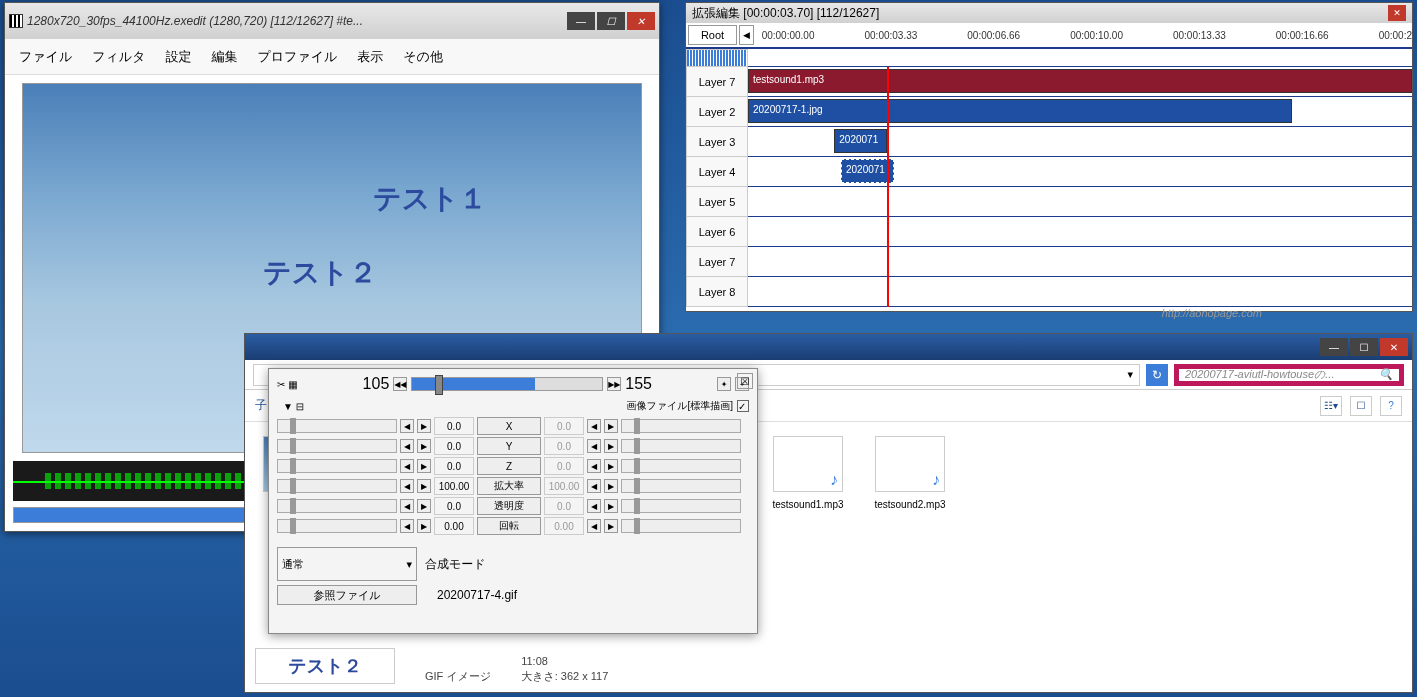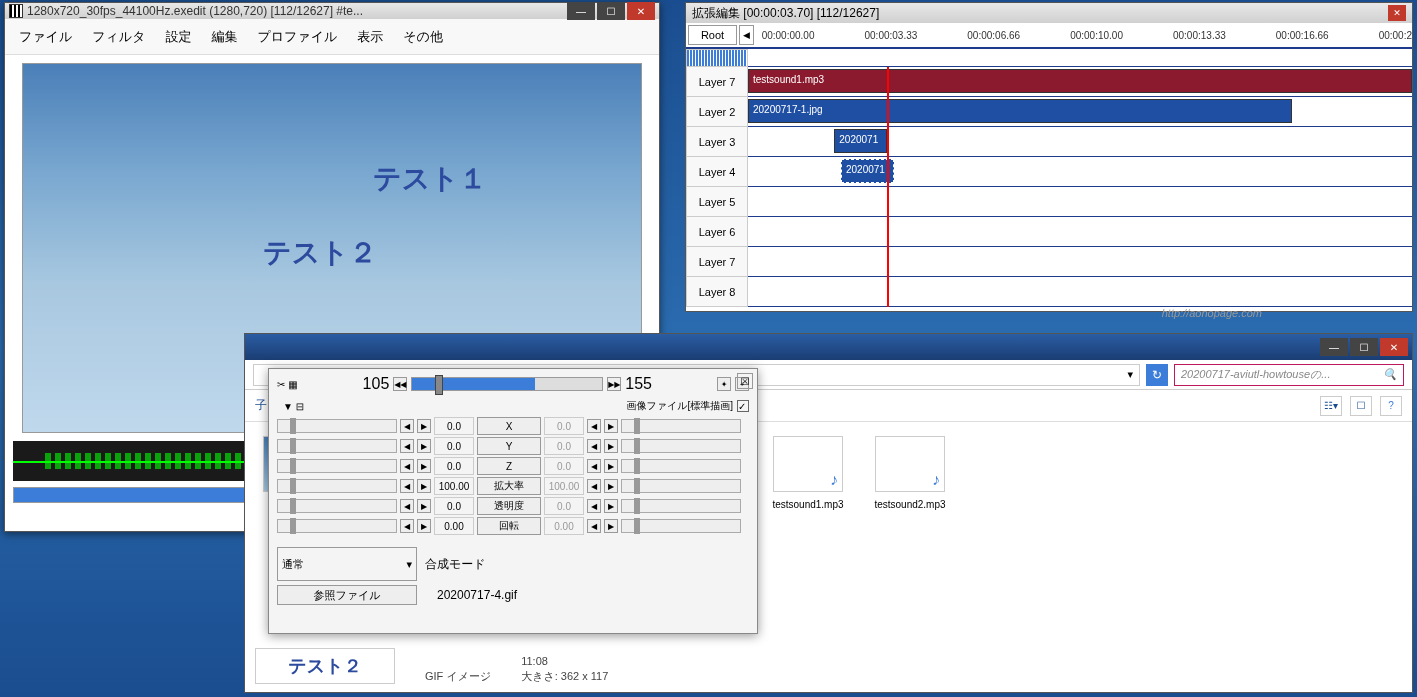--- a/index.html
+++ b/index.html
@@ -1,20 +1,20 @@
 <!DOCTYPE html>
 <html><head>
 <meta charset="utf-8">
 <style>
 * { margin: 0; padding: 0; box-sizing: border-box; font-family: "Meiryo", sans-serif; }
 body { background: linear-gradient(180deg, #1a4d8f 0%, #2b6cb0 50%, #1a4d8f 100%); width: 1417px; height: 697px; position: relative; overflow: hidden; font-size: 12px; }
 
 
 .preview-win { position: absolute; left: 4px; top: 2px; width: 656px; height: 530px; background: #fff; border: 1px solid #555; box-shadow: 0 2px 8px rgba(0,0,0,0.5); z-index: 1; }
-.titlebar { background: linear-gradient(180deg, #e8e8e8, #d0d0d0); height: 16px; display: flex; align-items: center; padding: 0 4px; font-size: 12px; color: #333; }
+.titlebar { background: linear-gradient(180deg, #e8e8e8, #d0d0d0); height: 36px; display: flex; align-items: center; padding: 0 4px; font-size: 12px; color: #333; font-style: italic; }
 .titlebar .film-icon { width: 14px; height: 14px; border: 1px solid #333; margin-right: 4px; background: repeating-linear-gradient(90deg, #000 0 2px, #fff 2px 4px); }
 .titlebar .title { flex: 1; overflow: hidden; white-space: nowrap; text-overflow: ellipsis; }
 .win-btns { display: flex; gap: 2px; }
 .win-btn { width: 28px; height: 18px; background: #444; color: #fff; display: flex; align-items: center; justify-content: center; font-size: 10px; cursor: pointer; }
 .win-btn.close { background: #c0392b; }
 .menubar { height: 36px; display: flex; align-items: center; gap: 8px; padding: 0 8px; font-size: 13px; background: #f8f8f8; border-bottom: 1px solid #ddd; }
 .menu-item { cursor: pointer; padding: 2px 6px; }
 .preview-area { width: 620px; height: 370px; margin: 8px auto; background: linear-gradient(180deg, #4a7fb8 0%, #7aa8d0 30%, #a8c8e0 60%, #c0d8ec 100%); position: relative; border: 1px solid #999; }
 .preview-text1 { position: absolute; top: 96px; left: 350px; color: #2c4a9e; font-size: 28px; font-weight: bold; }
 .preview-text2 { position: absolute; top: 170px; left: 240px; color: #2c4a9e; font-size: 28px; font-weight: bold; }
@@ -66,21 +66,21 @@
 .blend-select { width: 140px; height: 28px; border: 1px solid #999; font-size: 11px; padding: 16px 4px; display: flex; align-items: center; justify-content: space-between; cursor: pointer; }
 .ref-row { display: flex; align-items: center; gap: 20px; margin-top: 4px; }
 .ref-btn { width: 140px; height: 20px; border: 1px solid #999; display: flex; align-items: center; justify-content: center; font-size: 11px; cursor: pointer; background: #eee; }
 
 
 .explorer { position: absolute; left: 244px; bottom: 4px; right: 4px; height: 360px; background: #fff; border: 1px solid #555; z-index: 2; }
 .exp-title { height: 26px; background: linear-gradient(180deg, #2b5da3, #1a3d73); display: flex; justify-content: flex-end; align-items: center; padding: 0 4px; gap: 2px; }
 .exp-addr { height: 30px; border-bottom: 1px solid #ccc; display: flex; align-items: center; padding: 0 8px; gap: 6px; }
 .addr-input { flex: 1; border: 1px solid #ccc; height: 22px; display: flex; align-items: center; justify-content: flex-end; padding: 0 6px; font-size: 11px; cursor: pointer; }
 .refresh-btn { width: 22px; height: 22px; background: #3b7dd8; color: #fff; display: flex; align-items: center; justify-content: center; cursor: pointer; }
-.search-box { width: 230px; height: 22px; border: 1px solid #be185d; padding: 0 6px; font-size: 11px; color: #888; font-style: italic; display: flex; align-items: center; justify-content: space-between; }
+.search-box { width: 230px; height: 22px; border: 5px solid #be185d; padding: 0 6px; font-size: 11px; color: #888; font-style: italic; display: flex; align-items: center; justify-content: space-between; }
 .exp-toolbar { height: 32px; border-bottom: 1px solid #ddd; display: flex; align-items: center; padding: 0 10px; gap: 20px; font-size: 12px; color: #1a4d8f; }
 .tb-link { cursor: pointer; }
 .tb-right { margin-left: auto; display: flex; gap: 8px; }
 .tb-icon { width: 22px; height: 20px; border: 1px solid #ccc; cursor: pointer; display: flex; align-items: center; justify-content: center; font-size: 10px; }
 .files { display: flex; padding: 10px 4px; gap: 4px; }
 .file { width: 98px; text-align: center; cursor: pointer; padding: 4px; }
 .file.sel { background: #cce4ff; border: 1px solid #7ab2ec; }
 .thumb { width: 70px; height: 56px; margin: 0 auto 6px; border: 1px solid #ccc; display: flex; align-items: center; justify-content: center; font-size: 10px; }
 .thumb.text { color: #2c4a9e; font-weight: bold; font-size: 11px; }
 .thumb.sky { background: linear-gradient(180deg, #4a7fb8, #a8c8e0); }

